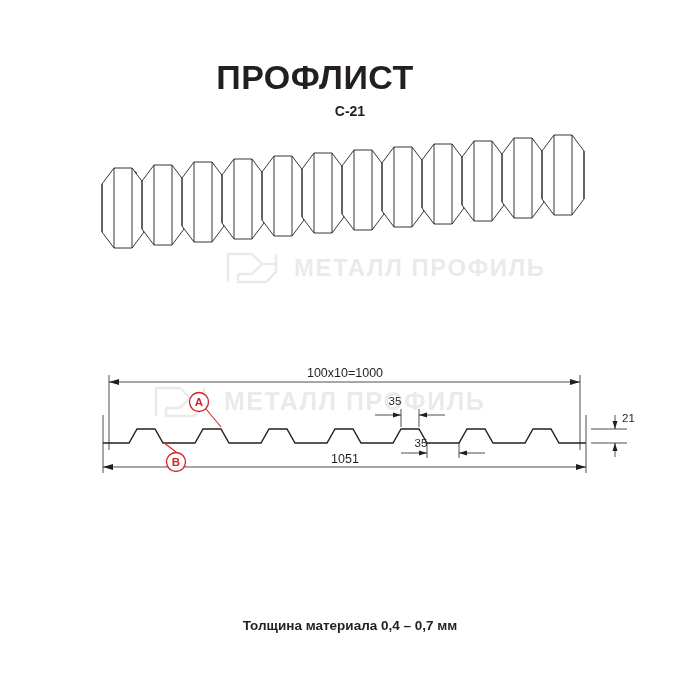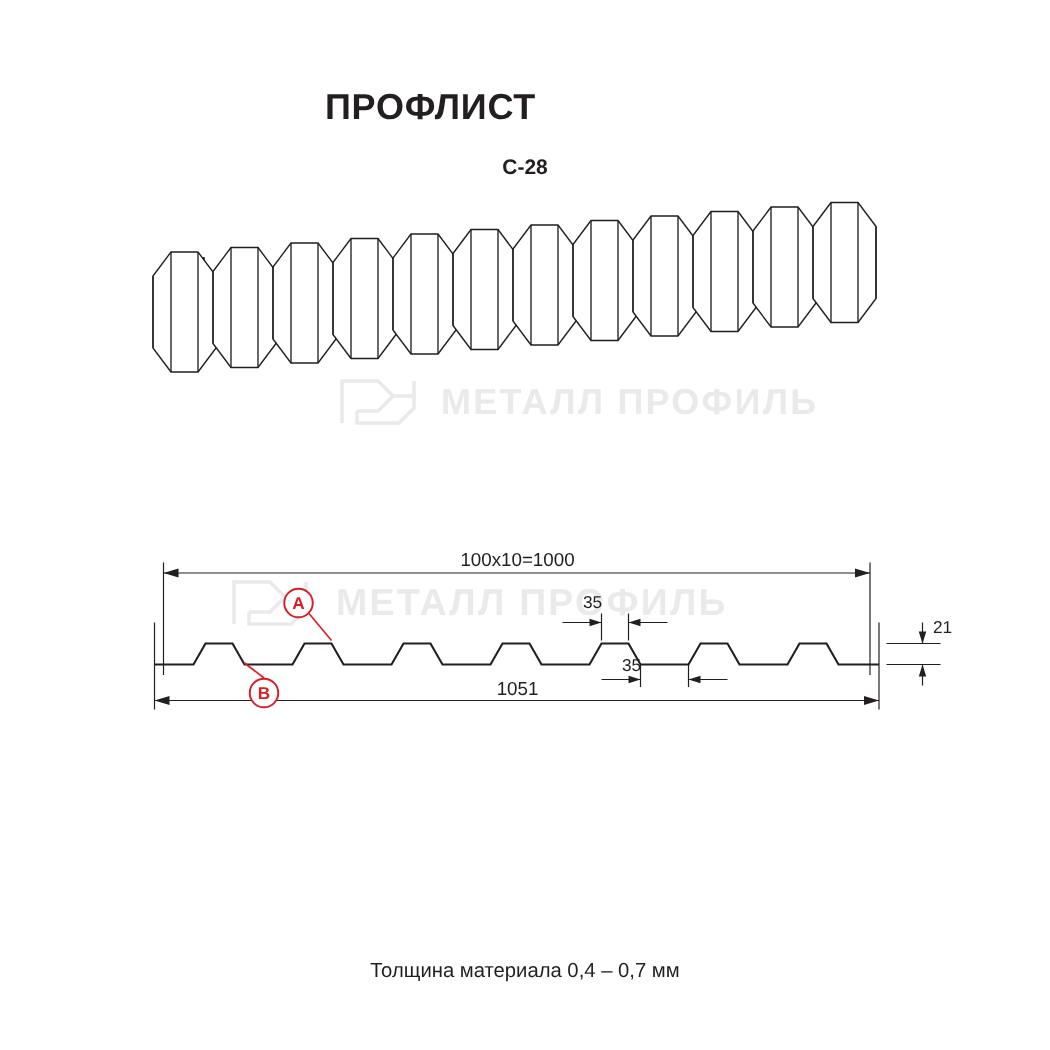--- a/index.html
+++ b/index.html
@@ -18,45 +18,45 @@
   .page {
     position: absolute;
     inset: 0;
   }
   .title {
     position: absolute;
     top: 58px;
     left: 0;
     width: 574px;
     text-align: center;
-    font-size: 24px;
+    font-size: 34px;
     font-weight: bold;
     letter-spacing: 0.5px;
     color: #231f20;
+    padding-left: 28px;
   }
   .subtitle {
     position: absolute;
     top: 103px;
     left: 0;
     width: 700px;
     text-align: center;
     font-size: 14px;
     font-weight: bold;
     color: #231f20;
   }
   .footnote {
     position: absolute;
     top: 618px;
     left: 0;
     width: 700px;
     text-align: center;
     font-size: 13.5px;
-    font-weight: normal;
+    font-weight: bold;
     color: #231f20;
-    margin-top: 21px;
   }
   .iso-wrap {
     position: absolute;
     top: 150px;
     left: 80px;
     width: 540px;
     height: 140px;
   }
   .draw-wrap {
     position: absolute;
@@ -90,21 +90,21 @@
     font-weight: bold;
     fill: #d81f26;
   }
 </style>
 </head>
 <body>
 
 <div class="page">
 
   <div class="title">ПРОФЛИСТ</div>
-  <div class="subtitle">С-28</div>
+  <div class="subtitle">С-21</div>
 
   <div class="watermark wm1">
     <svg width="300" height="60" viewBox="0 0 300 60">
       <g fill="none" stroke="#d9d9d9" stroke-width="2.4">
         <path d="M6 46 L6 18 L30 18 L40 28 L30 38 L16 38"></path>
         <path d="M16 38 L16 46 L44 46 L54 36 L54 18"></path>
         <path d="M40 28 L54 28"></path>
       </g>
       <text x="72" y="40" font-family="Liberation Sans, sans-serif" font-size="24" font-weight="bold" fill="#d9d9d9" letter-spacing="1.5">МЕТАЛЛ ПРОФИЛЬ</text>
     </svg>

